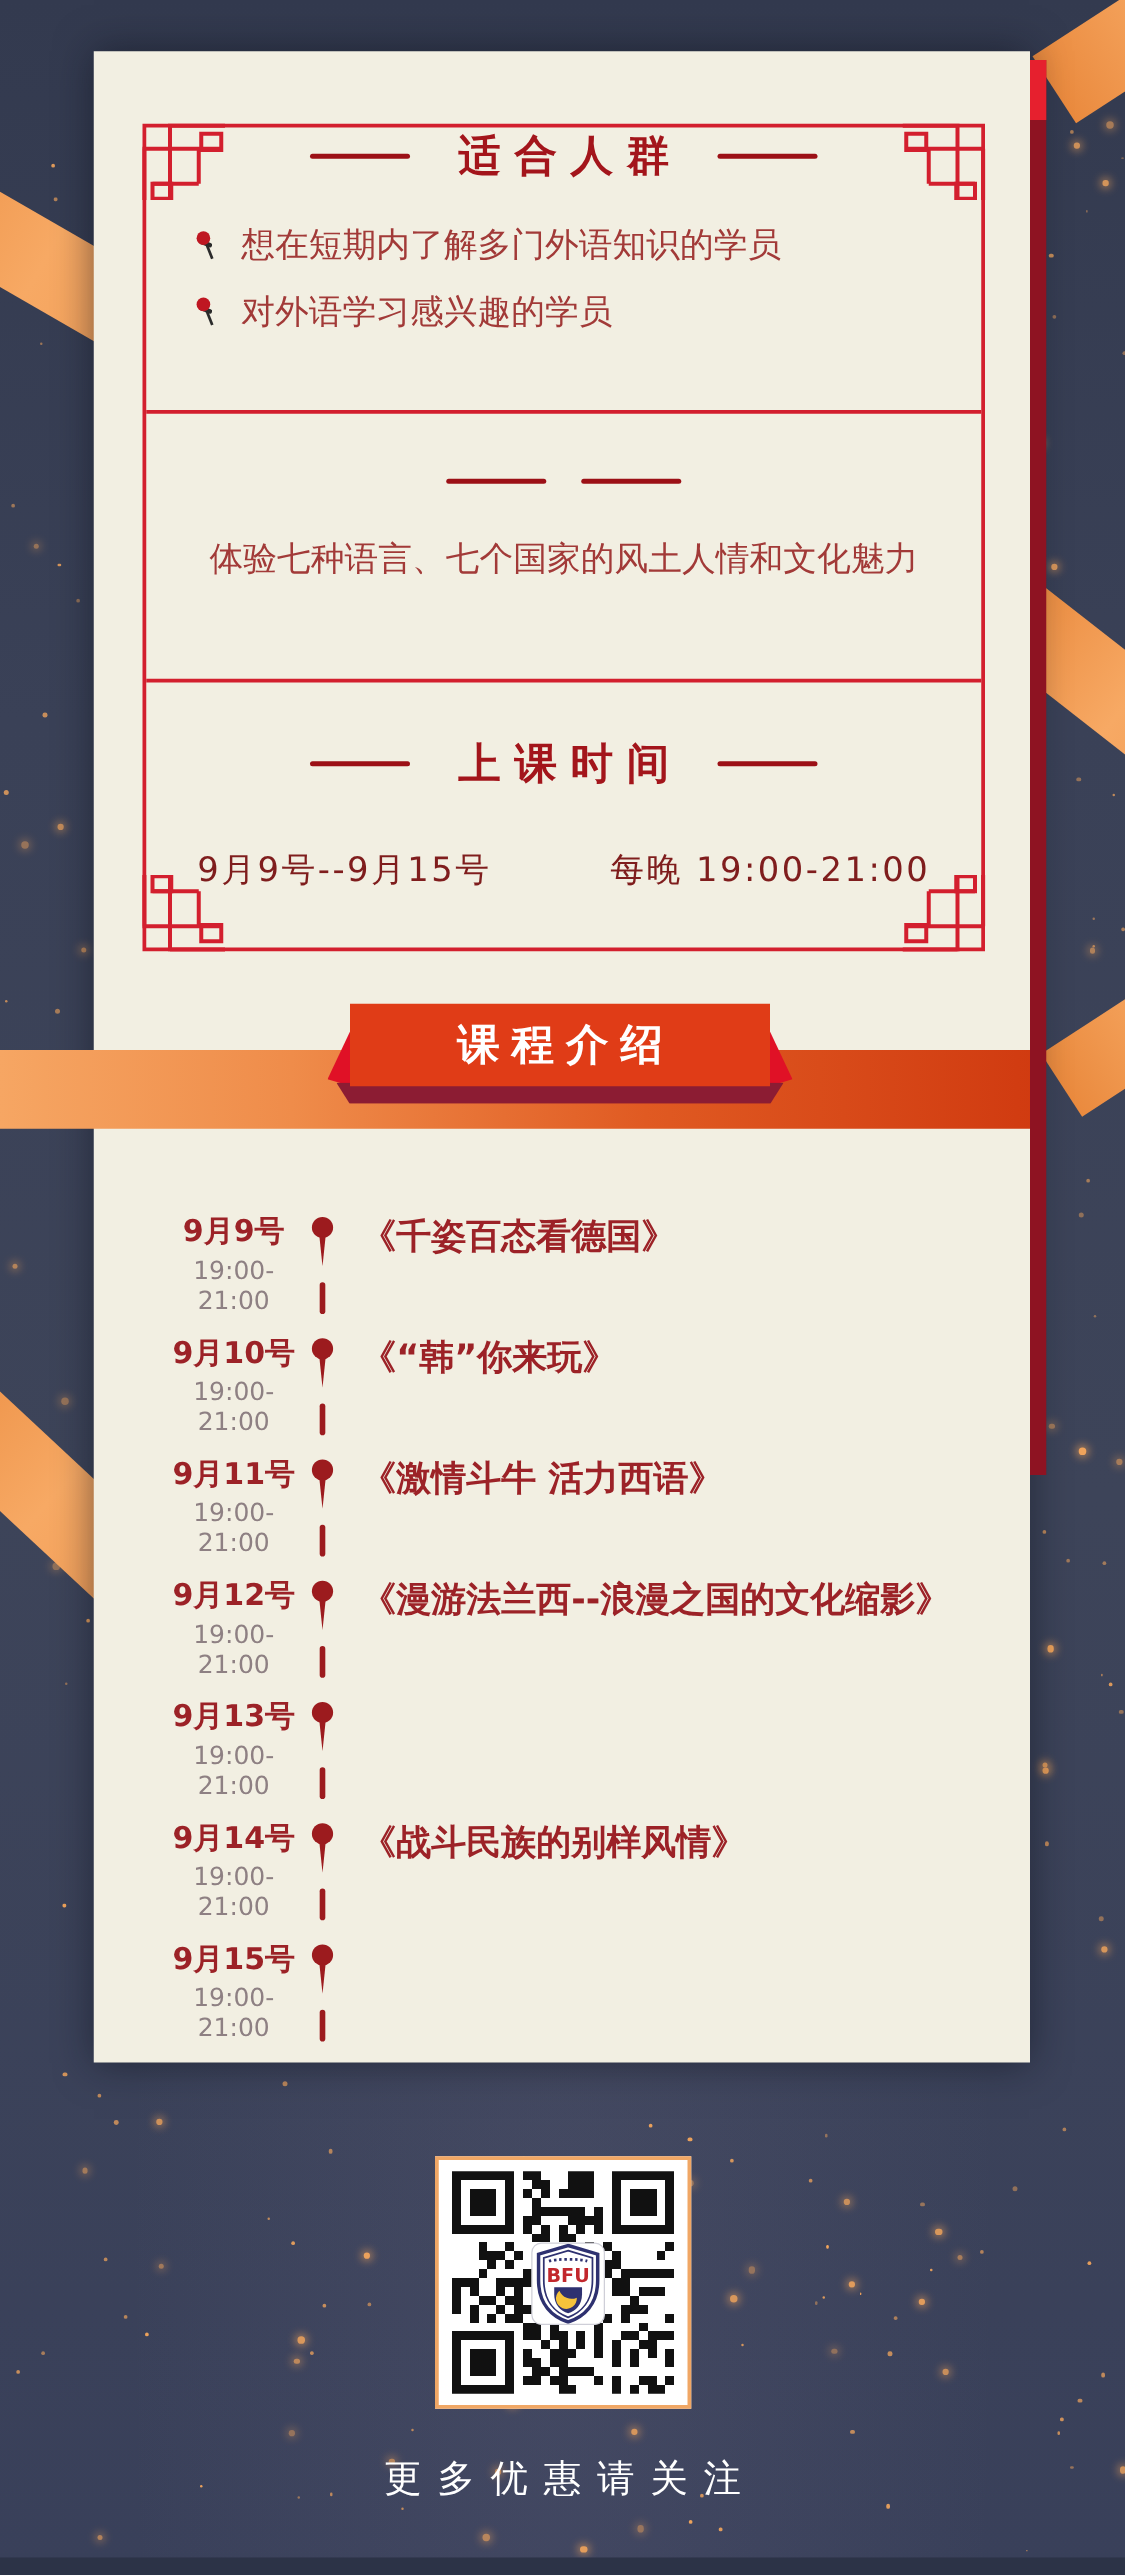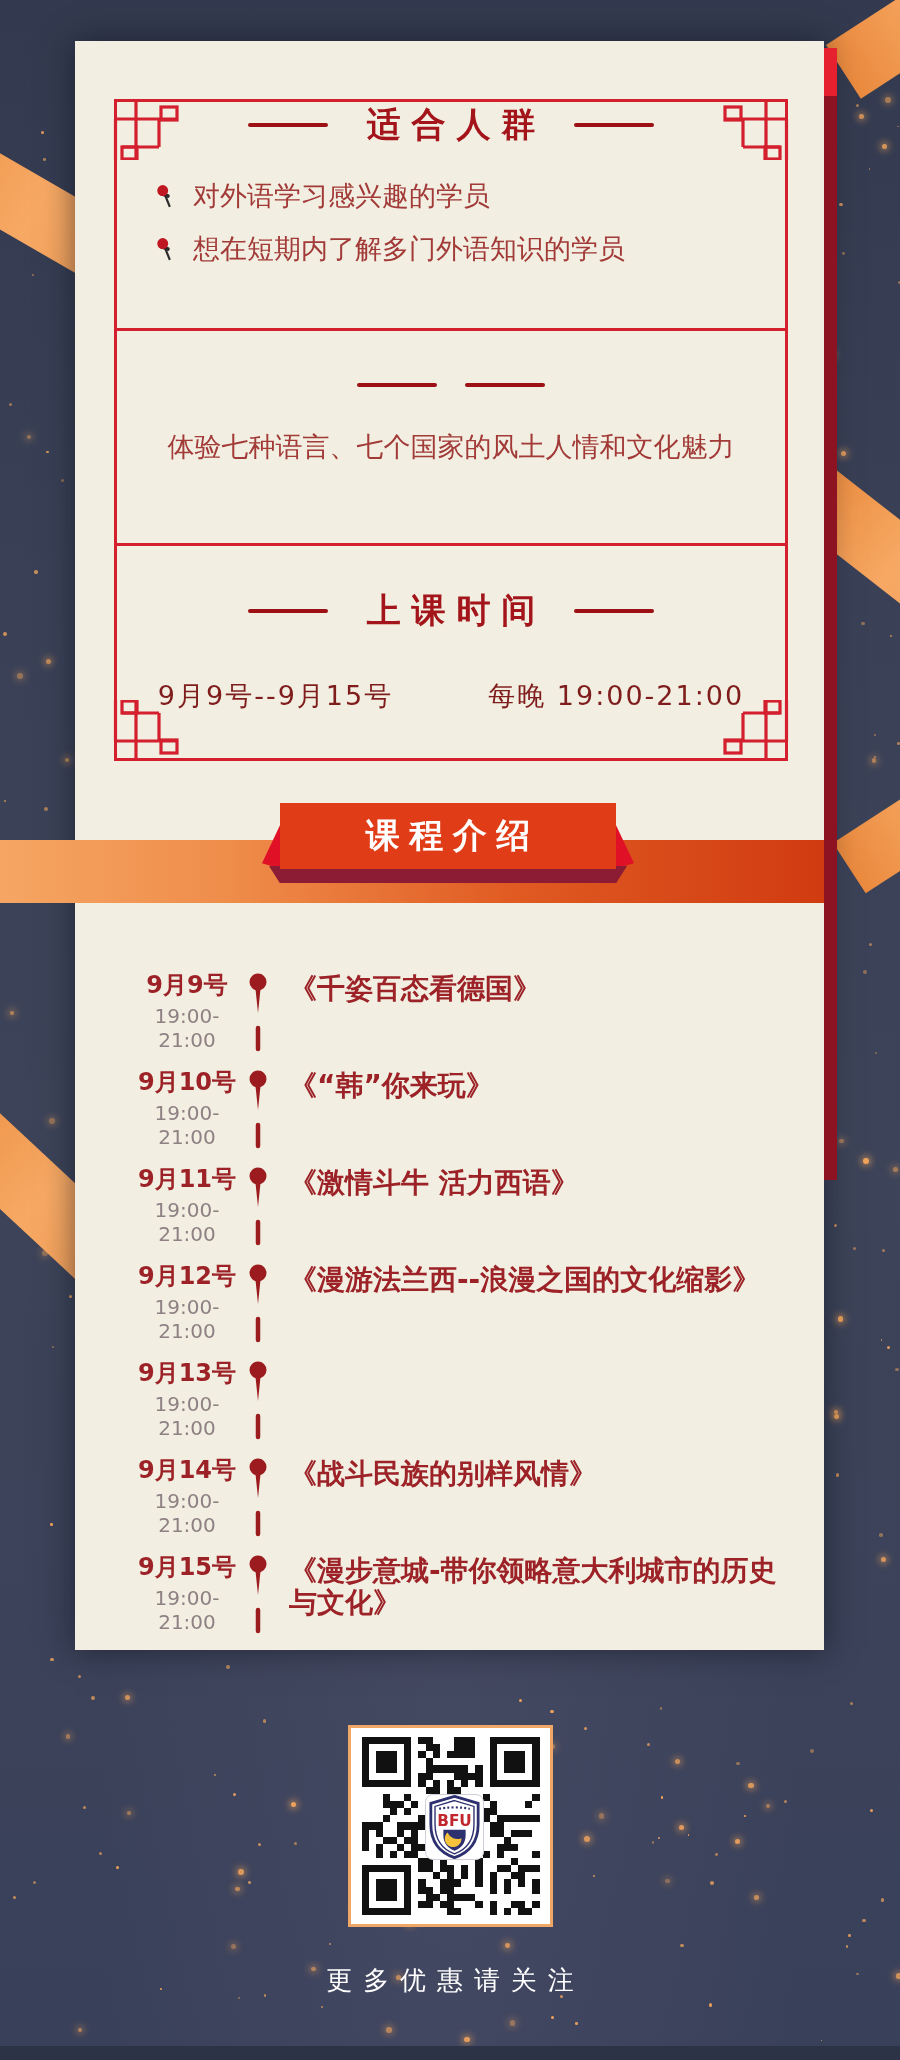--- a/index.html
+++ b/index.html
@@ -67,21 +67,21 @@
   .tl-time{font-size:20px;color:#8e8083;margin-top:6px;}
   .tl-node{width:30px;flex:none;display:flex;justify-content:center;}
   .tl-title{margin-left:16px;font-size:28px;font-weight:bold;color:#9c2227;line-height:32px;padding-top:1px;}
   
   .qr-box{position:absolute;left:348px;top:1725px;width:205px;height:202px;background:#fff;
           border:3px solid #f0a765;box-sizing:border-box;padding:9px;z-index:2;}
   .qr-box svg{display:block;width:100%;height:100%;}
   .qr-logo{position:absolute;left:74px;top:66px;width:57px;height:64px;background:#fff;border:1px solid #cfcfd8;
            border-radius:8px;display:flex;align-items:center;justify-content:center;}
   .caption{position:absolute;left:0;top:1963px;width:900px;text-align:center;color:#ffffff;
-           font-size:26px;letter-spacing:.42em;text-indent:.42em;z-index:2;}
+           font-size:30px;letter-spacing:.42em;text-indent:.42em;z-index:2;}
 </style>
 </head>
 <body>
 
 <div class="stage">
 
   <div id="stars">
       <div class="star glow" style="left: 395.6px; top: 1975.4px; width: 5px; height: 5px; opacity: 0.72;"></div>
       <div class="star glow" style="left: 504.9px; top: 1942.8px; width: 4.8px; height: 4.8px; opacity: 0.84;"></div>
       <div class="star glow" style="left: 893.2px; top: 1167.1px; width: 5.1px; height: 5.1px; opacity: 0.58;"></div>
@@ -249,29 +249,29 @@
           <span class="sec-title-text">适合人群</span>
           <span class="hdash"></span>
         </div>
         <div class="bullets">
           <div class="bullet-row">
             <svg width="22" height="24" viewBox="0 0 20 22">
               <rect x="3.5" y="8" width="10" height="3.4" rx="1.6" transform="rotate(20 8 10)" fill="#2b2b2b"></rect>
               <line x1="9.5" y1="11" x2="13.5" y2="21" stroke="#2b2b2b" stroke-width="2"></line>
               <circle cx="7" cy="6" r="5" fill="#bf1722"></circle>
             </svg>
-            <span class="bullet-text">对外语学习感兴趣的学员</span>
+            <span class="bullet-text">想在短期内了解多门外语知识的学员</span>
           </div>
           <div class="bullet-row">
             <svg width="22" height="24" viewBox="0 0 20 22">
               <rect x="3.5" y="8" width="10" height="3.4" rx="1.6" transform="rotate(20 8 10)" fill="#2b2b2b"></rect>
               <line x1="9.5" y1="11" x2="13.5" y2="21" stroke="#2b2b2b" stroke-width="2"></line>
               <circle cx="7" cy="6" r="5" fill="#bf1722"></circle>
             </svg>
-            <span class="bullet-text">想在短期内了解多门外语知识的学员</span>
+            <span class="bullet-text">对外语学习感兴趣的学员</span>
           </div>
         </div>
       </div>
 
       <div class="fsec fsec2">
         <div class="sec-title">
           <span class="hdash"></span>
           <span class="hdash"></span>
         </div>
         <div class="sec-desc">体验七种语言、七个国家的风土人情和文化魅力</div>
@@ -409,21 +409,20 @@
           <div class="tl-date">9月15号</div>
           <div class="tl-time">19:00-21:00</div>
         </div>
         <div class="tl-node">
           <svg width="18" height="97" viewBox="0 0 18 97">
             <circle cx="9" cy="10" r="8.5" fill="#9c1b1e"></circle>
             <polygon points="6.5,17 11.5,17 9,41" fill="#9c1b1e"></polygon>
             <line x1="9" y1="56" x2="9" y2="77" stroke="#9c1b1e" stroke-width="4.5" stroke-linecap="round"></line>
           </svg>
         </div>
-        <div class="tl-title">《漫步意城-带你领略意大利城市的历史与文化》</div>
       </div>
     </div>
   </div>
 
   <div class="maroon-strip">
     <div class="cap"></div>
   </div>
 
   <div class="band"></div>
   <div class="plaque">

